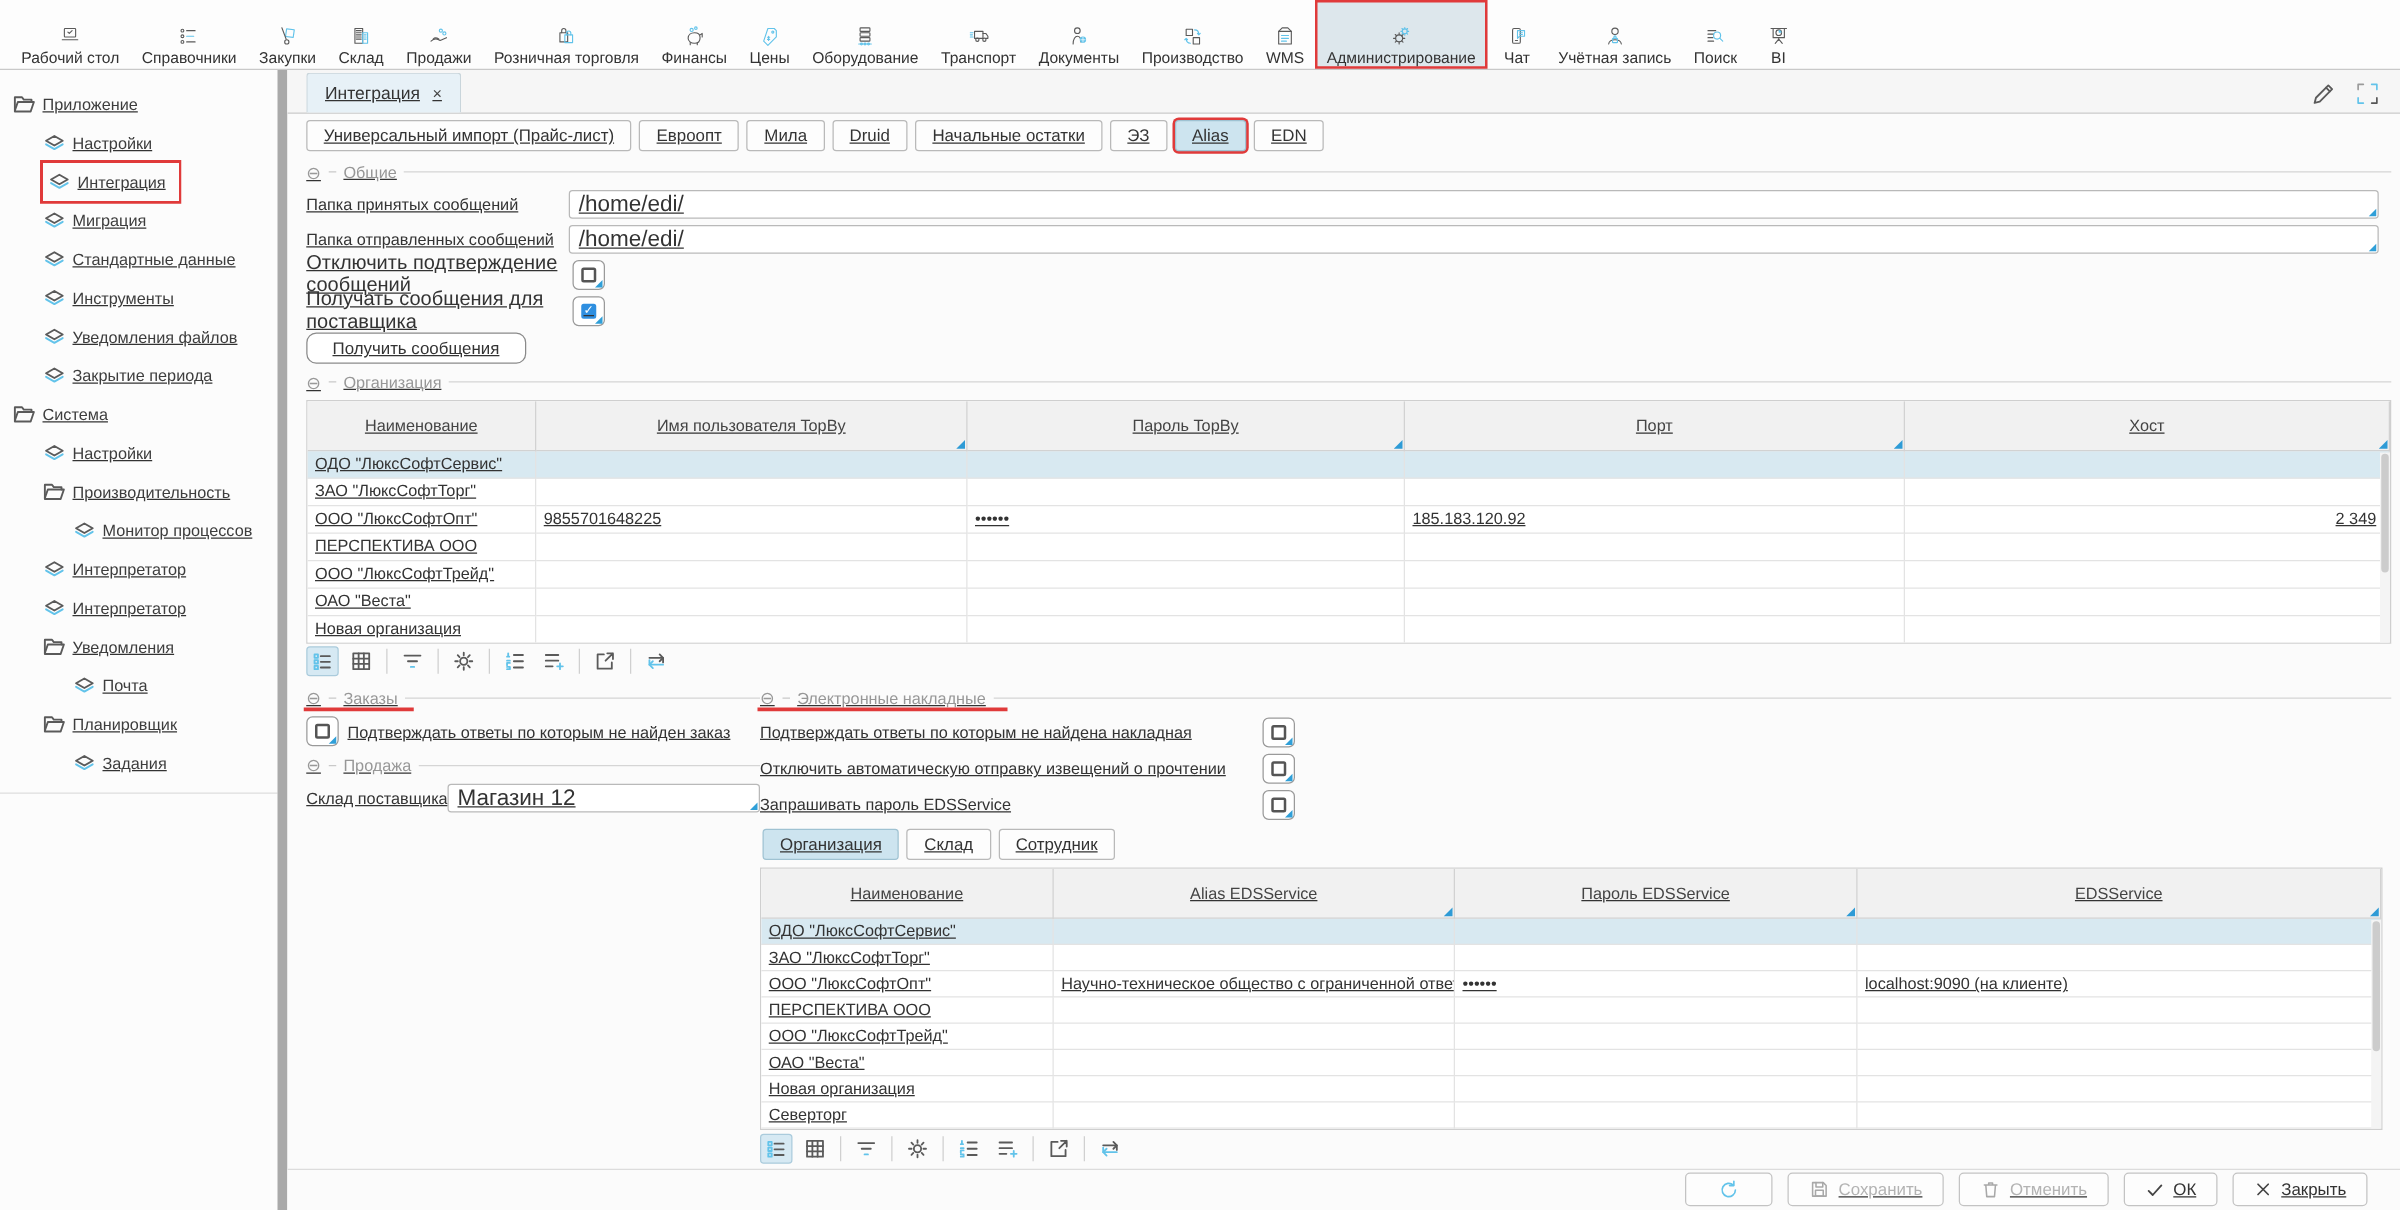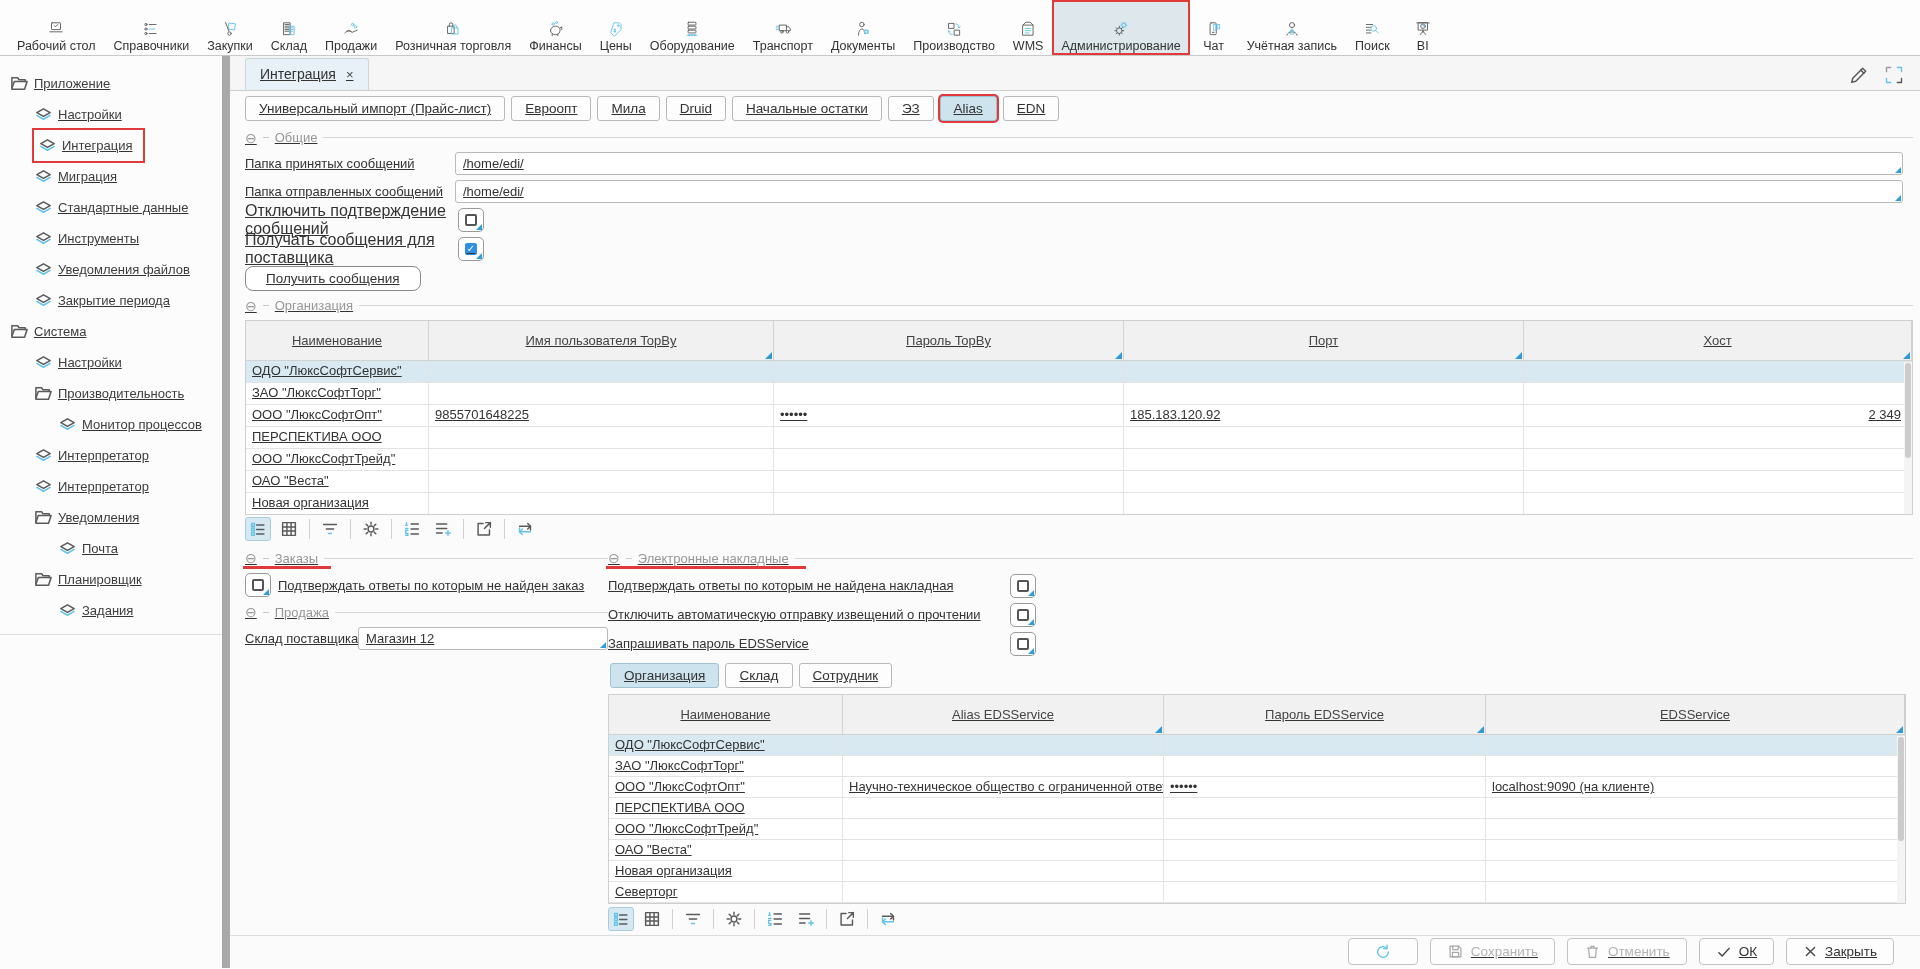--- a/index.html
+++ b/index.html
@@ -53,21 +53,21 @@
   .sect-head .coll { font-size:14px; color:#999; cursor:pointer; line-height:1; }
   .sect-head .dash { width:6px; height:1px; background:#c9c9c9; }
   .sect-head .line { flex:1; height:1px; background:#d5d5d5; }
   .red-underline { position:absolute; left:-2px; top:19px; height:3px; background:#e03a3a; }
 
   
   .form-area { padding-left:15px; padding-right:17px; }
   .frow { display:flex; align-items:center; height:27px; margin-bottom:1px; }
   .frow .flabel { width:210px; flex:none; font-size:13px; color:#333; white-space:nowrap; }
   .tinput { flex:1; height:23px; background:#fff; border:1px solid #b9b9b9; border-radius:3px;
-    font-size:13px; color:#333; padding:0 7px; display:flex; align-items:center; position:relative; overflow:hidden; }
+    font-size:18px; color:#333; padding:0 7px; display:flex; align-items:center; position:relative; overflow:hidden; }
   .tinput::after, .cb::after { content:''; position:absolute; right:1px; bottom:1px;
     border-left:6px solid transparent; border-bottom:6px solid #2f9fd8; }
   .cbrow { display:flex; align-items:center; height:28px; margin-bottom:1px; }
   .cb { width:26px; height:24px; border:1px solid #9a9a9a; border-radius:5px; background:#fff;
     position:relative; display:flex; align-items:center; justify-content:center; cursor:pointer; flex:none; }
   .cb .box { width:12px; height:12px; border:2px solid #555; border-radius:2px;
     display:flex; align-items:center; justify-content:center; font-size:10px; color:#fff; line-height:1; }
   .cb.checked .box { background:#2f8fe0; border-color:#2f8fe0; }
   .btn { border:1px solid #8a8a8a; border-radius:8px; background:#fff; font-size:13.5px; color:#333;
     padding:4px 20px; cursor:pointer; font-family:inherit; }

